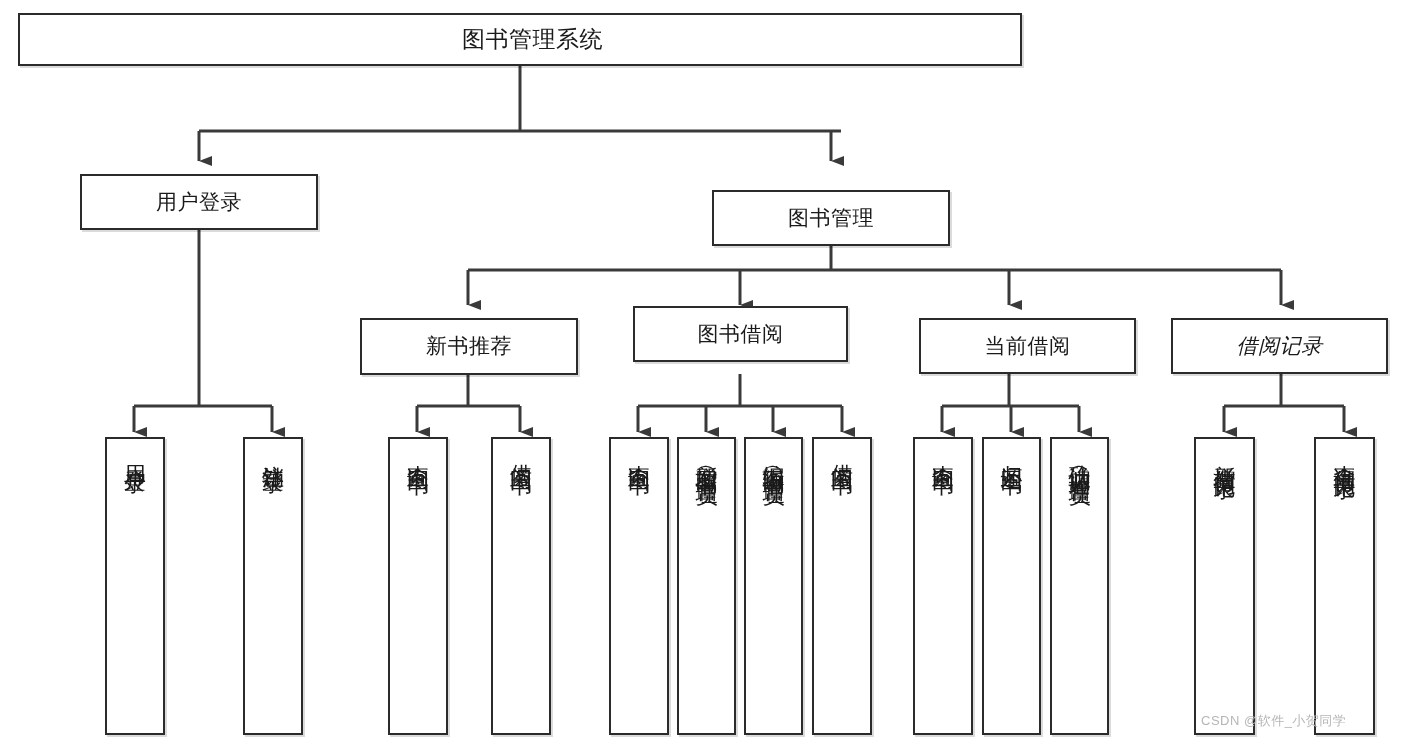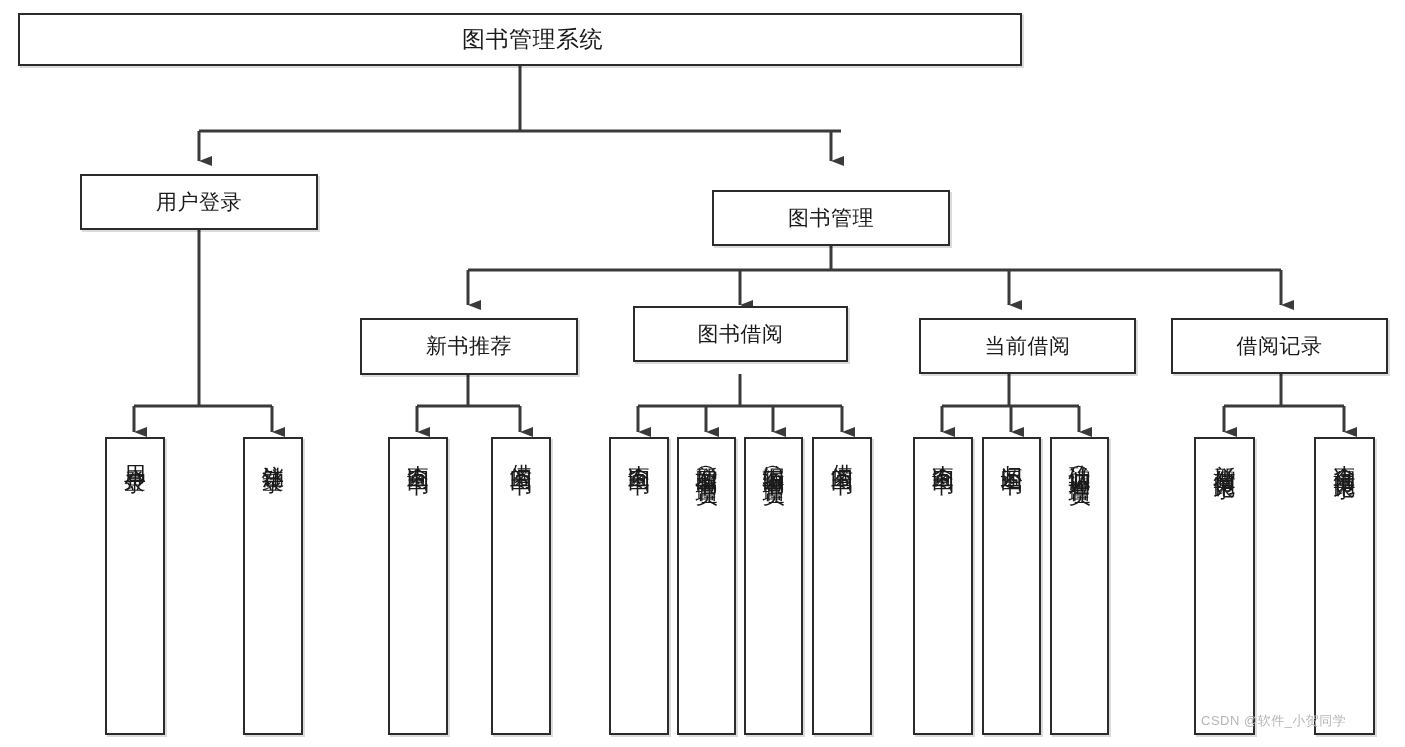--- a/index.html
+++ b/index.html
@@ -147,21 +147,21 @@
 
   <div class="node horiz" style="left:360px; top:318px; width:218px; height:57px;">
     <span class="label">新书推荐</span>
   </div>
   <div class="node horiz" style="left:633px; top:306px; width:215px; height:56px;">
     <span class="label">图书借阅</span>
   </div>
   <div class="node horiz" style="left:901px; top:318px; width:217px; height:56px;margin-left:18px;">
     <span class="label">当前借阅</span>
   </div>
-  <div class="node horiz" style="left:1171px; top:318px; width:217px; height:56px;">
+  <div class="node horiz" style="left:1171px; top:318px; width:217px; height:56px;font-style:italic;">
     <span class="label">借阅记录</span>
   </div>
 
   <div class="node vert" style="left:105px; top:437px; width:60px; height:298px;">
     <span class="label">用户登录</span>
   </div>
   <div class="node vert" style="left:243px; top:437px; width:60px; height:298px;">
     <span class="label">注销登录</span>
   </div>
 

